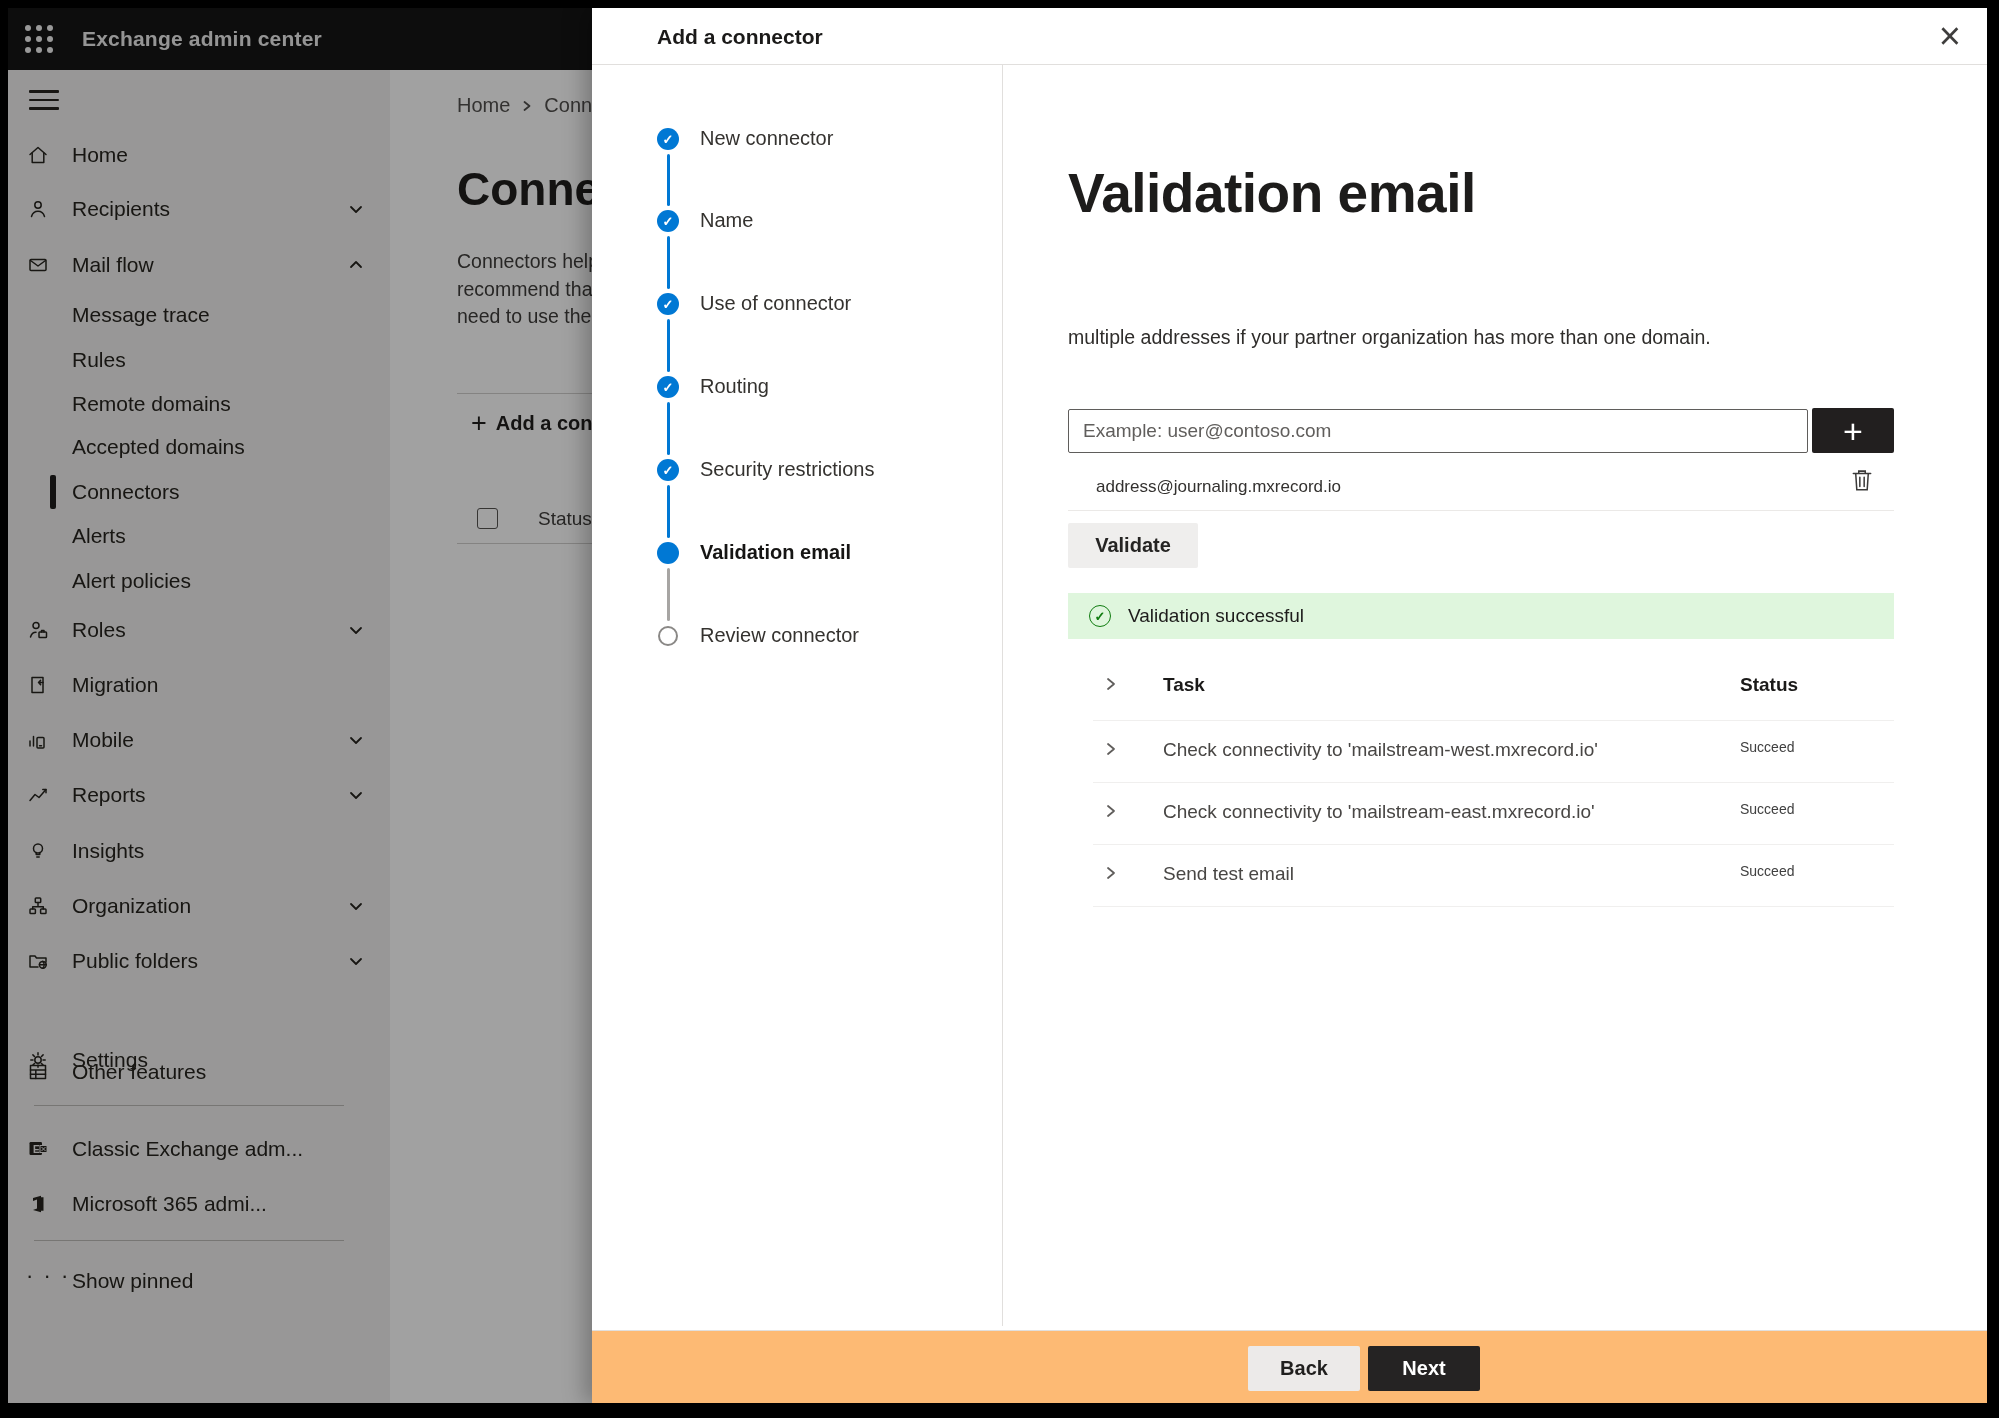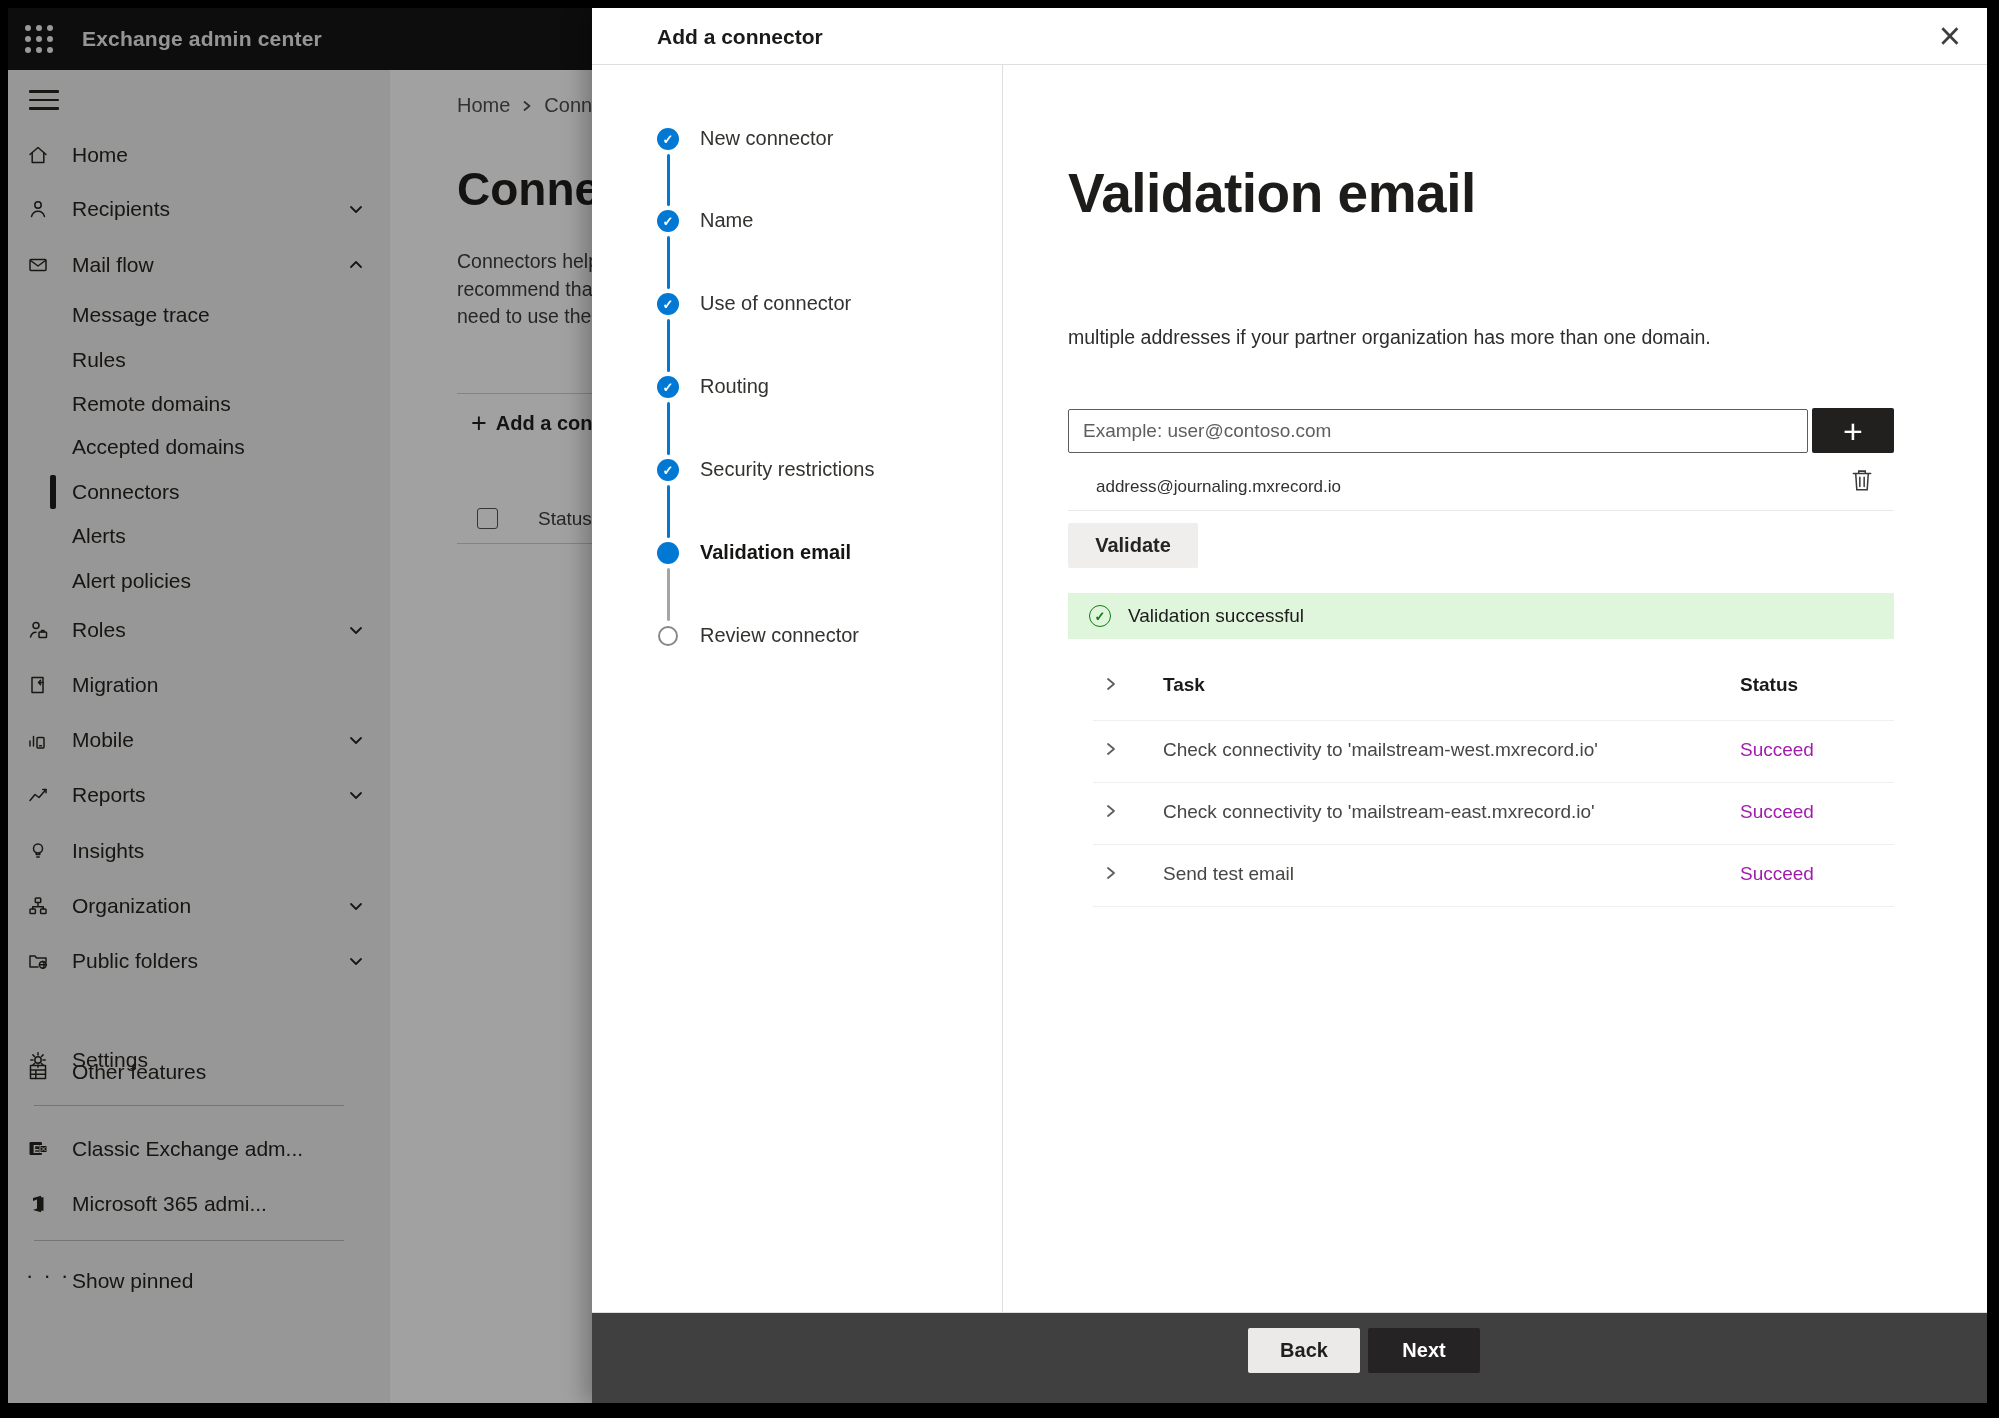--- a/index.html
+++ b/index.html
@@ -69,24 +69,24 @@
   .addr-div { position:absolute; left:65px; top:445px; width:826px; height:1px; background:#ebe9e7; }
   .validate-btn { position:absolute; left:65px; top:458px; width:130px; height:45px; background:#efeeed; border:none; border-radius:2px; font-size:20px; font-weight:600; color:#252423; cursor:pointer; font-family:"Liberation Sans",sans-serif; }
   .banner { position:absolute; left:65px; top:528px; width:826px; height:46px; background:#dff6dd; display:flex; align-items:center; }
   .banner .bcheck { width:22px; height:22px; border:1.6px solid #107c10; border-radius:50%; color:#107c10; font-size:13px; font-weight:700; display:flex; align-items:center; justify-content:center; margin-left:21px; }
   .banner .btxt { font-size:19px; color:#1d1c1b; margin-left:17px; }
 
   .tbl-chev { position:absolute; left:101px; width:14px; height:16px; cursor:pointer; }
   .tbl-head-task { position:absolute; left:160px; font-size:19px; font-weight:700; color:#1b1a19; }
   .tbl-head-status { position:absolute; left:737px; font-size:19px; font-weight:700; color:#1b1a19; }
   .tbl-task { position:absolute; left:160px; font-size:19px; color:#484644; white-space:nowrap; }
-  .tbl-status { position:absolute; left:737px; font-size:19px; color:#a21caf;text-align:center; }
+  .tbl-status { position:absolute; left:737px; font-size:14px; color:#404040;text-align:center; }
   .tbl-div { position:absolute; left:90px; width:801px; height:1px; background:#f0efee; }
 
-  .modal-footer { position:absolute; left:0; right:0; bottom:0; height:91px; border-top:1px solid #e1dfdd; background:#404040; }
+  .modal-footer { position:absolute; left:0; right:0; bottom:0; height:73px; border-top:1px solid #e1dfdd; background:#fdba74; }
   .back-btn { position:absolute; left:656px; top:15px; width:112px; height:45px; background:#eceae9; border:none; border-radius:2px; font-size:20px; font-weight:600; color:#201f1e; cursor:pointer; font-family:"Liberation Sans",sans-serif; }
   .next-btn { position:absolute; left:776px; top:15px; width:112px; height:45px; background:#252323; border:none; border-radius:2px; font-size:20px; font-weight:600; color:#ffffff; cursor:pointer; font-family:"Liberation Sans",sans-serif; }
 
   svg.icon { stroke:#26241f; stroke-width:1.5; fill:none; stroke-linecap:round; stroke-linejoin:round; }
   svg.chevron { stroke:#26241f; stroke-width:1.8; fill:none; stroke-linecap:round; stroke-linejoin:round; }
 </style>
 </head>
 <body>
 
 <div class="screen">

